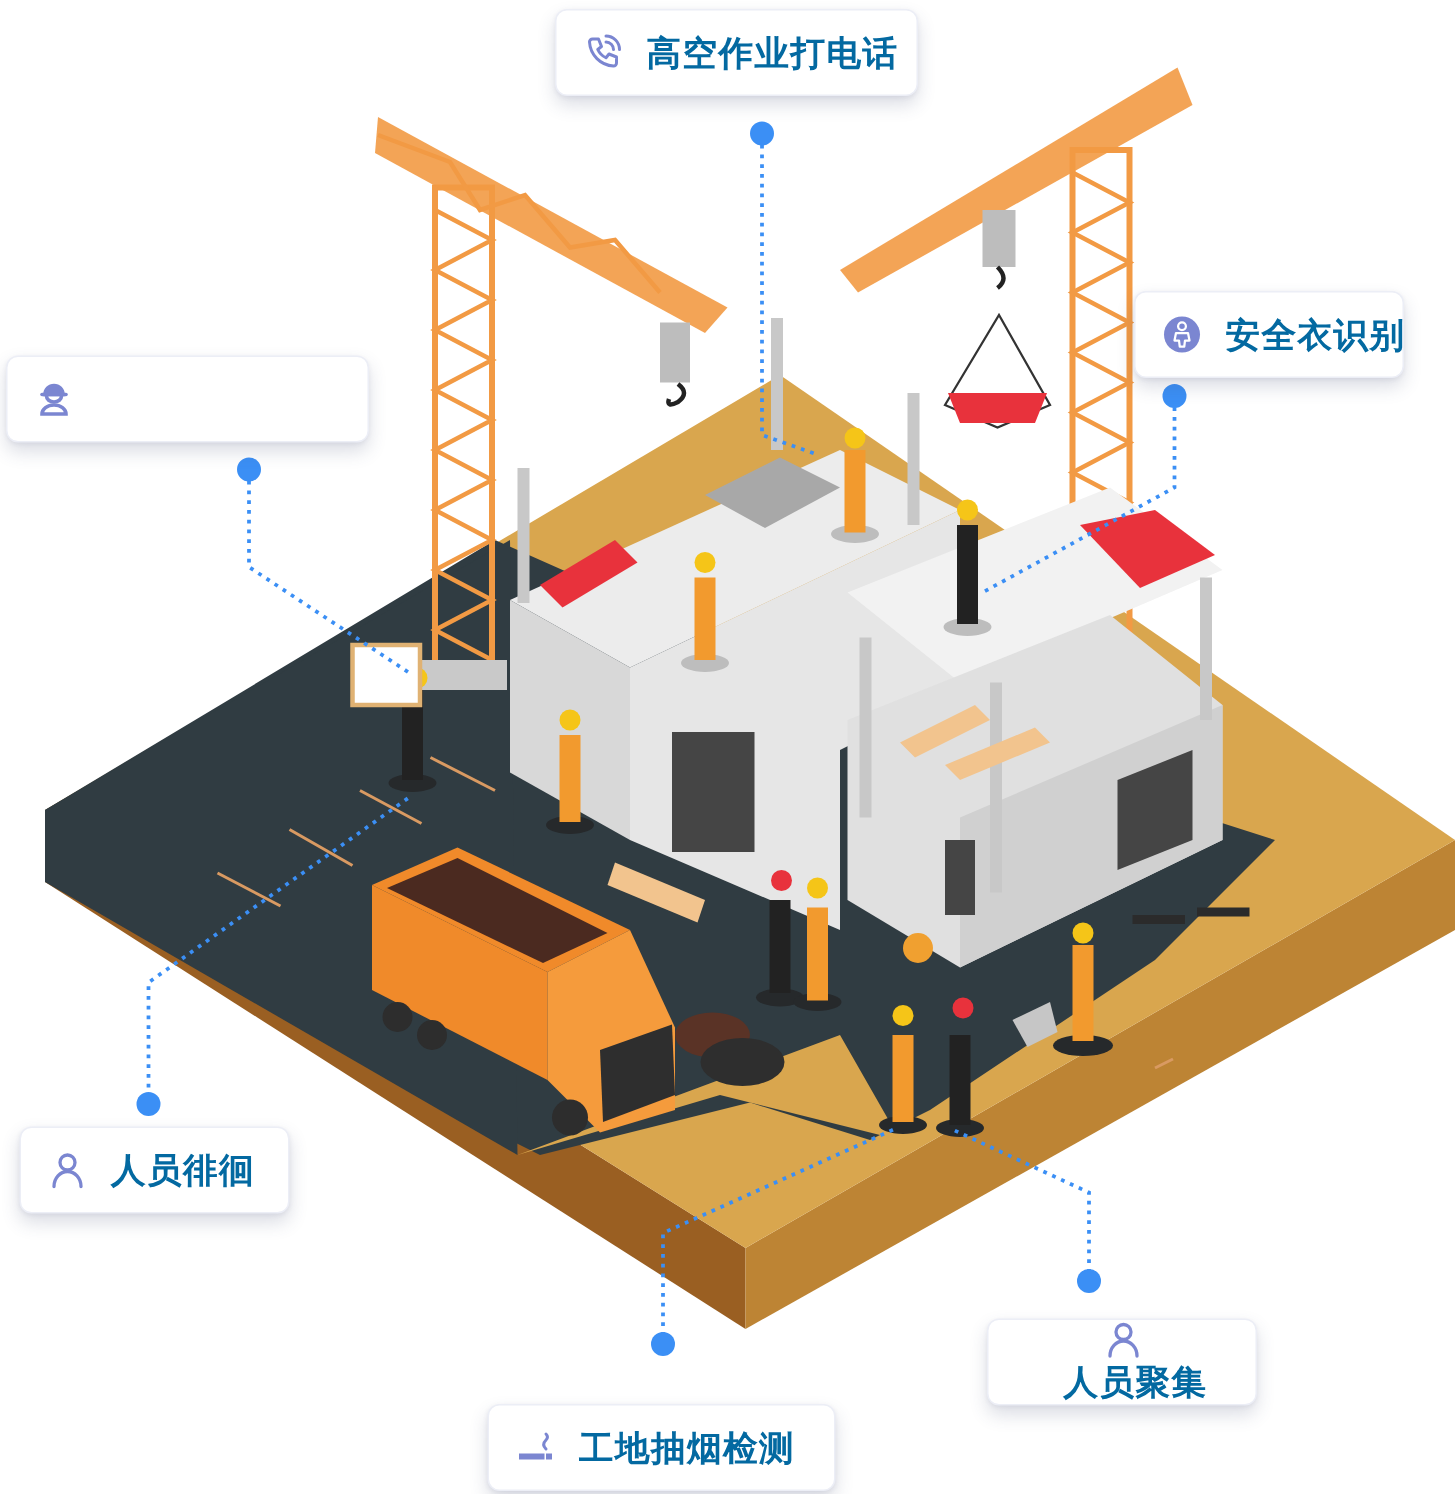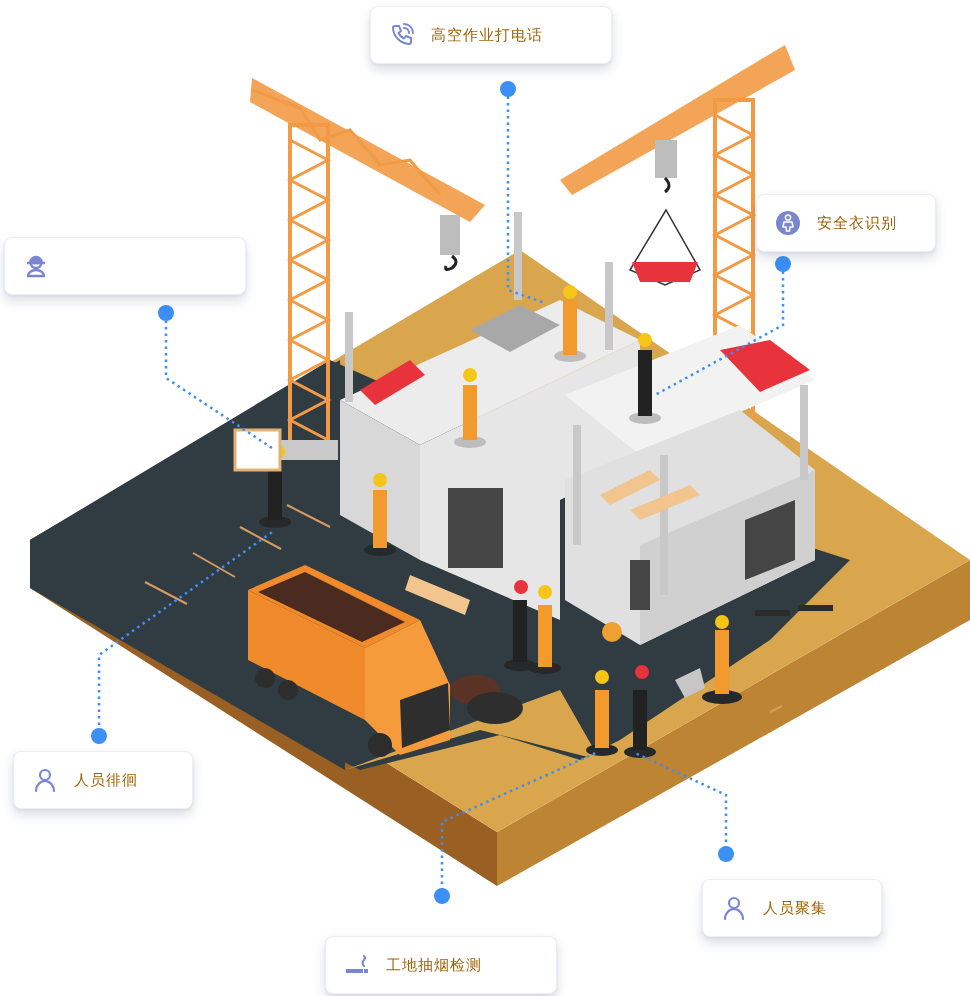--- a/index.html
+++ b/index.html
@@ -7,21 +7,21 @@
          font-family: "DejaVu Sans", "Liberation Sans", sans-serif; }
   #scene { position: absolute; left: 0; top: 0; width: 970px; height: 996px; }
   .card {
     position: absolute; height: 58px; box-sizing: border-box;
     background: #ffffff; border: 1px solid #eceef6; border-radius: 8px;
     box-shadow: 0 6px 12px rgba(60, 70, 110, 0.18), 0 1px 3px rgba(60,70,110,0.08);
     display: flex; align-items: center; padding-left: 18px; cursor: pointer;
   }
   .card .ic { width: 26px; height: 26px; display: flex; align-items: center; justify-content: center; margin-right: 16px; }
   .card .ic svg { width: 26px; height: 26px; display: block; }
-  .card .lbl { font-size: 15px; color: #a16207; letter-spacing: 1px; white-space: nowrap; }
+  .card .lbl { font-size: 23px; color: #0369a1; letter-spacing: 1px; white-space: nowrap; font-weight: bold; }
   .dot { position: absolute; width: 16px; height: 16px; border-radius: 50%; background: #3b8ff5; }
 </style>
 </head>
 <body>
 
 <svg id="scene" viewBox="0 0 970 996" xmlns="http://www.w3.org/2000/svg">
 
   <g>
     <polygon points="30,588 497,886 497,832 30,540" fill="#9a5f22"></polygon>
     <polygon points="497,886 970,620 970,560 497,832" fill="#bd8434"></polygon>
@@ -224,21 +224,21 @@
 <div class="card" style="left:13px;top:751px;width:180px;align-items:center;">
   <span class="ic">
     <svg viewBox="0 0 26 26" fill="none" stroke="#7b86d1" stroke-width="2.2" stroke-linecap="round">
       <circle cx="13" cy="8" r="5"></circle>
       <path d="M4 24 a9 10 0 0 1 18 0"></path>
     </svg>
   </span>
   <span class="lbl">人员徘徊</span>
 </div>
 
-<div class="card" style="left:702px;top:879px;width:180px;">
+<div class="card" style="left:658px;top:879px;width:180px;flex-direction:column;">
   <span class="ic">
     <svg viewBox="0 0 26 26" fill="none" stroke="#7b86d1" stroke-width="2.2" stroke-linecap="round">
       <circle cx="13" cy="8" r="5"></circle>
       <path d="M4 24 a9 10 0 0 1 18 0"></path>
     </svg>
   </span>
   <span class="lbl">人员聚集</span>
 </div>
 
 <div class="card" style="left:325px;top:936px;width:232px;">

